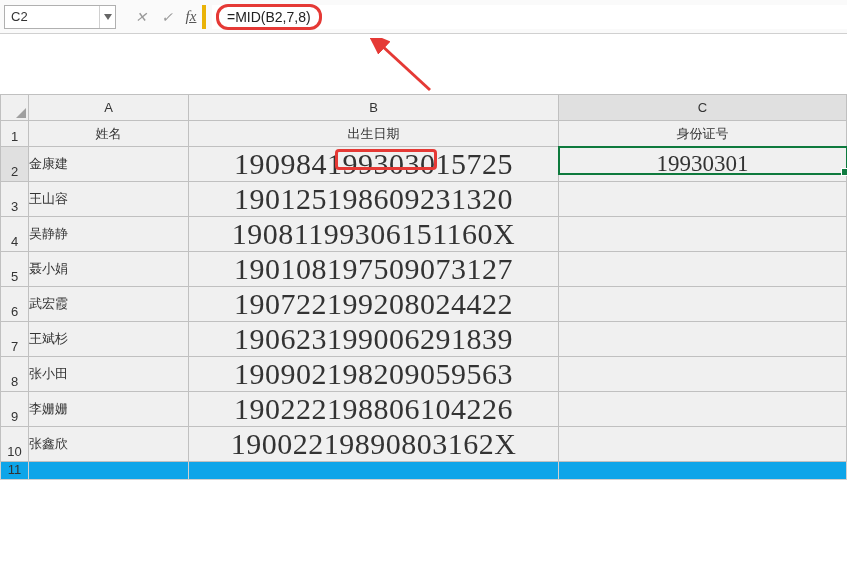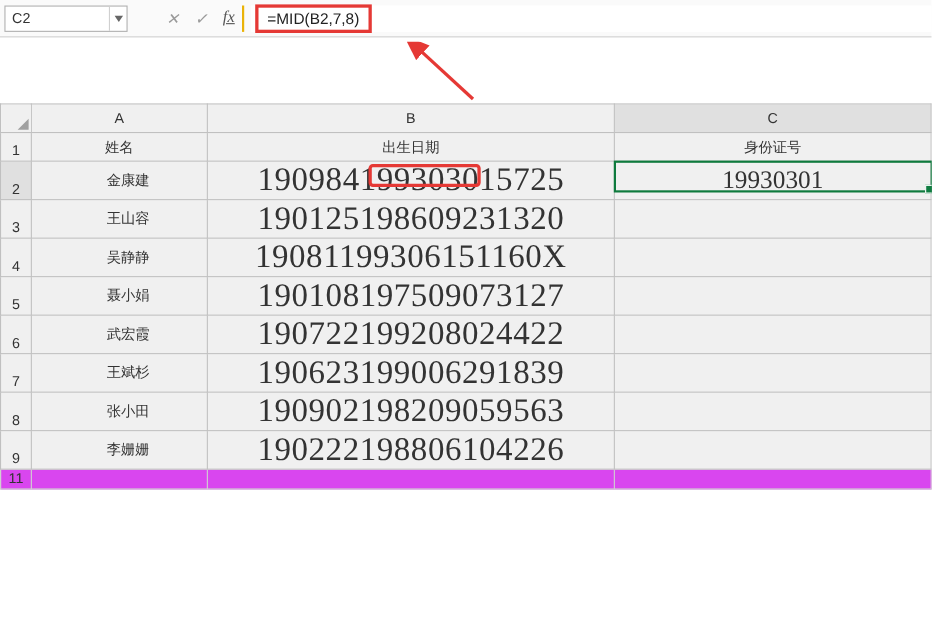--- a/index.html
+++ b/index.html
@@ -17,21 +17,21 @@
     display: flex;
     align-items: center;
     height: 34px;
     border-bottom: 1px solid #d0d0d0;
     background: #fafafa;
   }
   .name-box {
     width: 112px;
     height: 24px;
     margin-left: 4px;
-    margin-right: 28px;
+    margin-right: 12px;
     border: 1px solid #b0b0b0;
     background: #fff;
     display: flex;
     align-items: center;
     gap: 48px;
   }
   .name-box-text {
     flex: 1;
     font-size: 13px;
     padding-left: 6px;
@@ -54,37 +54,37 @@
     color: #999;
     font-size: 14px;
     font-style: italic;
   }
   .fb-btn.fx {
     font-style: italic;
     color: #555;
     font-family: "Times New Roman", serif;
     font-size: 15px;
     margin-right: 6px;
-    border-right: 2px solid #eab308;
+    border-right: 4px solid #eab308;
     text-decoration: underline;
   }
   .formula-area {
     flex: 1;
     height: 24px;
     background: #fff;
     display: flex;
     align-items: center;
     padding-left: 4px;
   }
   .formula-text {
     font-size: 14px;
     color: #222;
     font-family: Arial, sans-serif;
     border: 3px solid #e53935;
-    border-radius: 0;
+    border-radius: 12px;
     padding: 2px 8px;
   }
 
   
   .below-top {
     height: 60px;
     position: relative;
   }
   
   .arrow {
@@ -148,22 +148,22 @@
     background: #fff;
     font-size: 22px;
     font-family: "SimSun", "Microsoft YaHei", serif;
     color: #000;
     height: 40px;
     text-align: center;
     vertical-align: middle;
     padding: 0 4px;
   }
   .dcell.nameCell {
-    text-align: center;
-    padding-left: 20px;
+    text-align: left;
+    padding-left: 0;
   }
   .dcell.idCell {
     font-family: "Times New Roman", serif;
     font-size: 30px;
     letter-spacing: 0.5px;
   }
   .dcell.dateCell {
     font-family: "Times New Roman", serif;
     font-size: 23px;
   }
@@ -218,21 +218,21 @@
   .b2-highlight {
     position: absolute;
     border: 3px solid #e53935;
     border-radius: 4px;
     pointer-events: none;
   }
 
   
   .emptyrow td {
     border: 1px solid #d0d0d0;
-    background: #d946ef;
+    background: #0ea5e9;
     height: 18px;
   }
 </style>
 </head>
 <body>
 
 <div class="topbar">
   <div class="name-box">
     <span class="name-box-text">C2</span>
     <span class="name-box-drop">
@@ -340,20 +340,26 @@
     <td class="dcell dateCell"></td>
   </tr>
 
   <tr>
     <td class="rowhead">9</td>
     <td class="dcell nameCell">李姗姗</td>
     <td class="dcell idCell">190222198806104226</td>
     <td class="dcell dateCell"></td>
   </tr>
 
+  <tr>
+    <td class="rowhead">10</td>
+    <td class="dcell nameCell">张鑫欣</td>
+    <td class="dcell idCell">19002219890803162X</td>
+    <td class="dcell dateCell"></td>
+  </tr>
 
   <tr class="emptyrow">
     <td class="rowhead" style="height:18px">11</td>
     <td></td>
     <td></td>
     <td></td>
   </tr>
 </tbody>
     </table>
 

